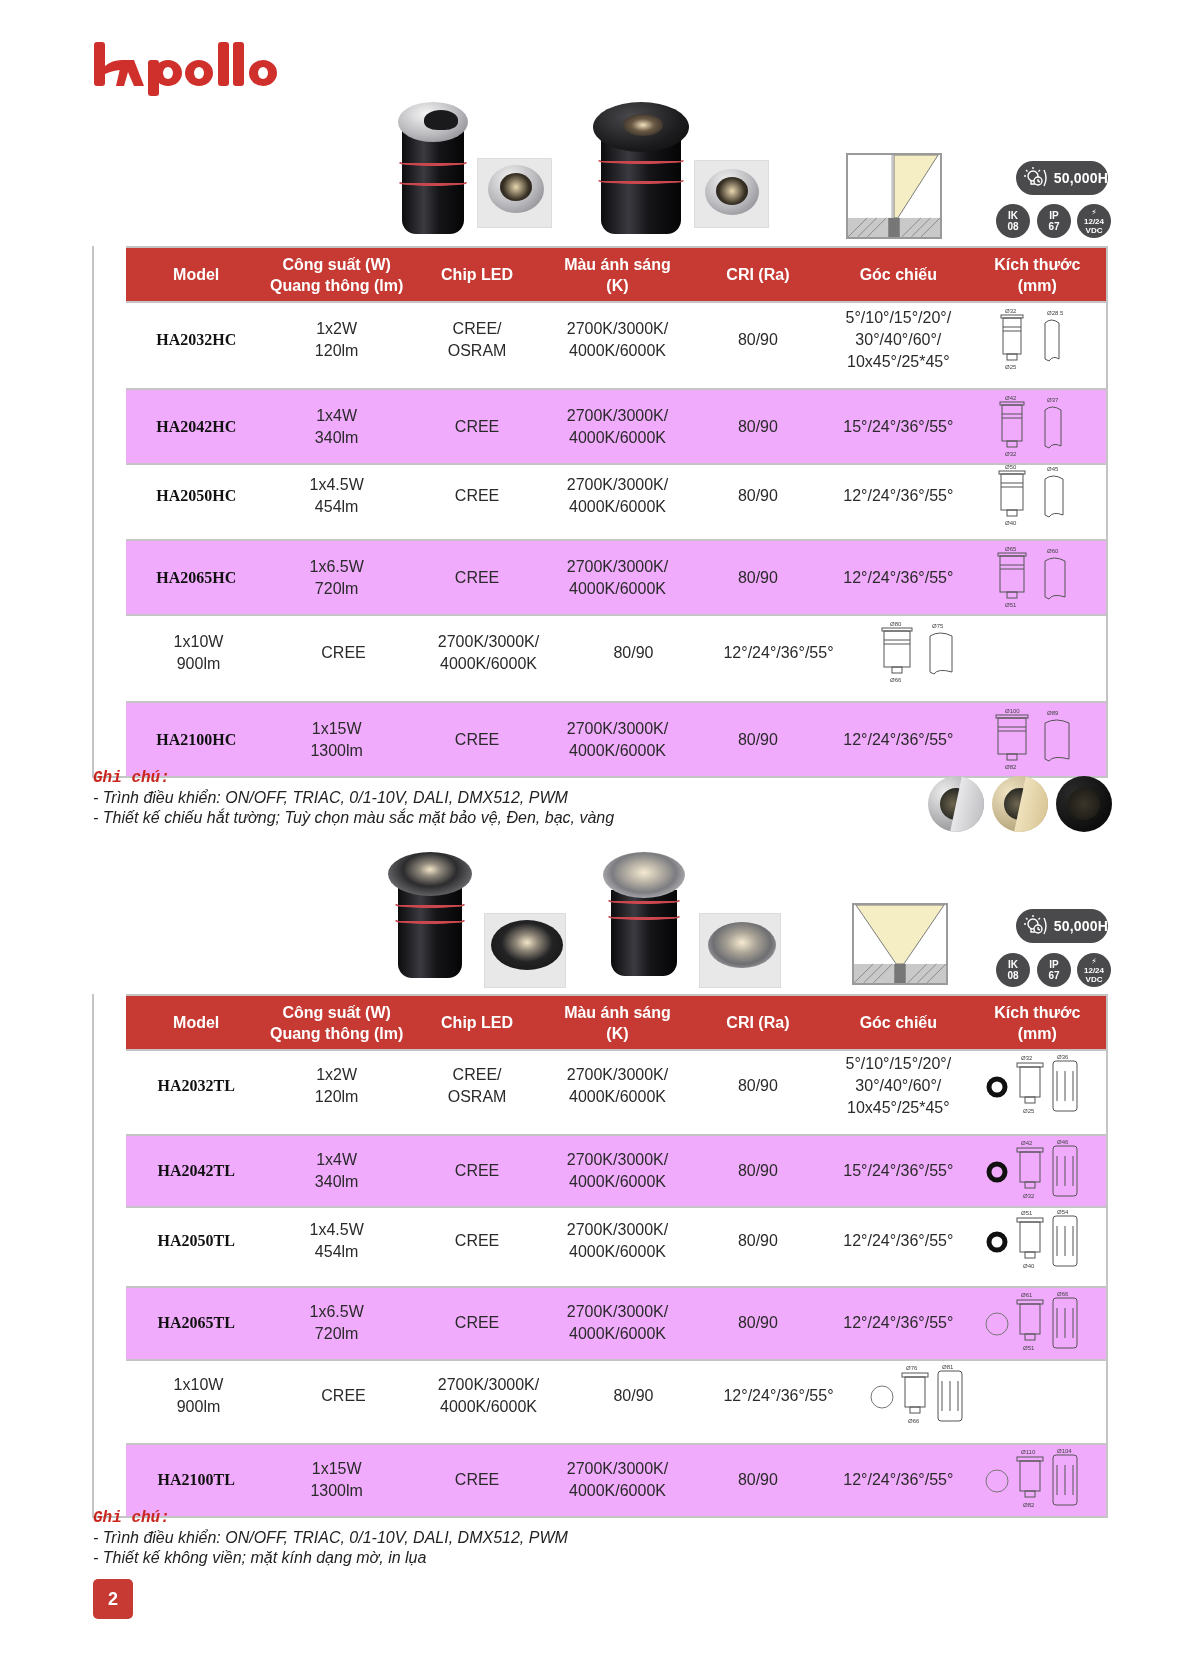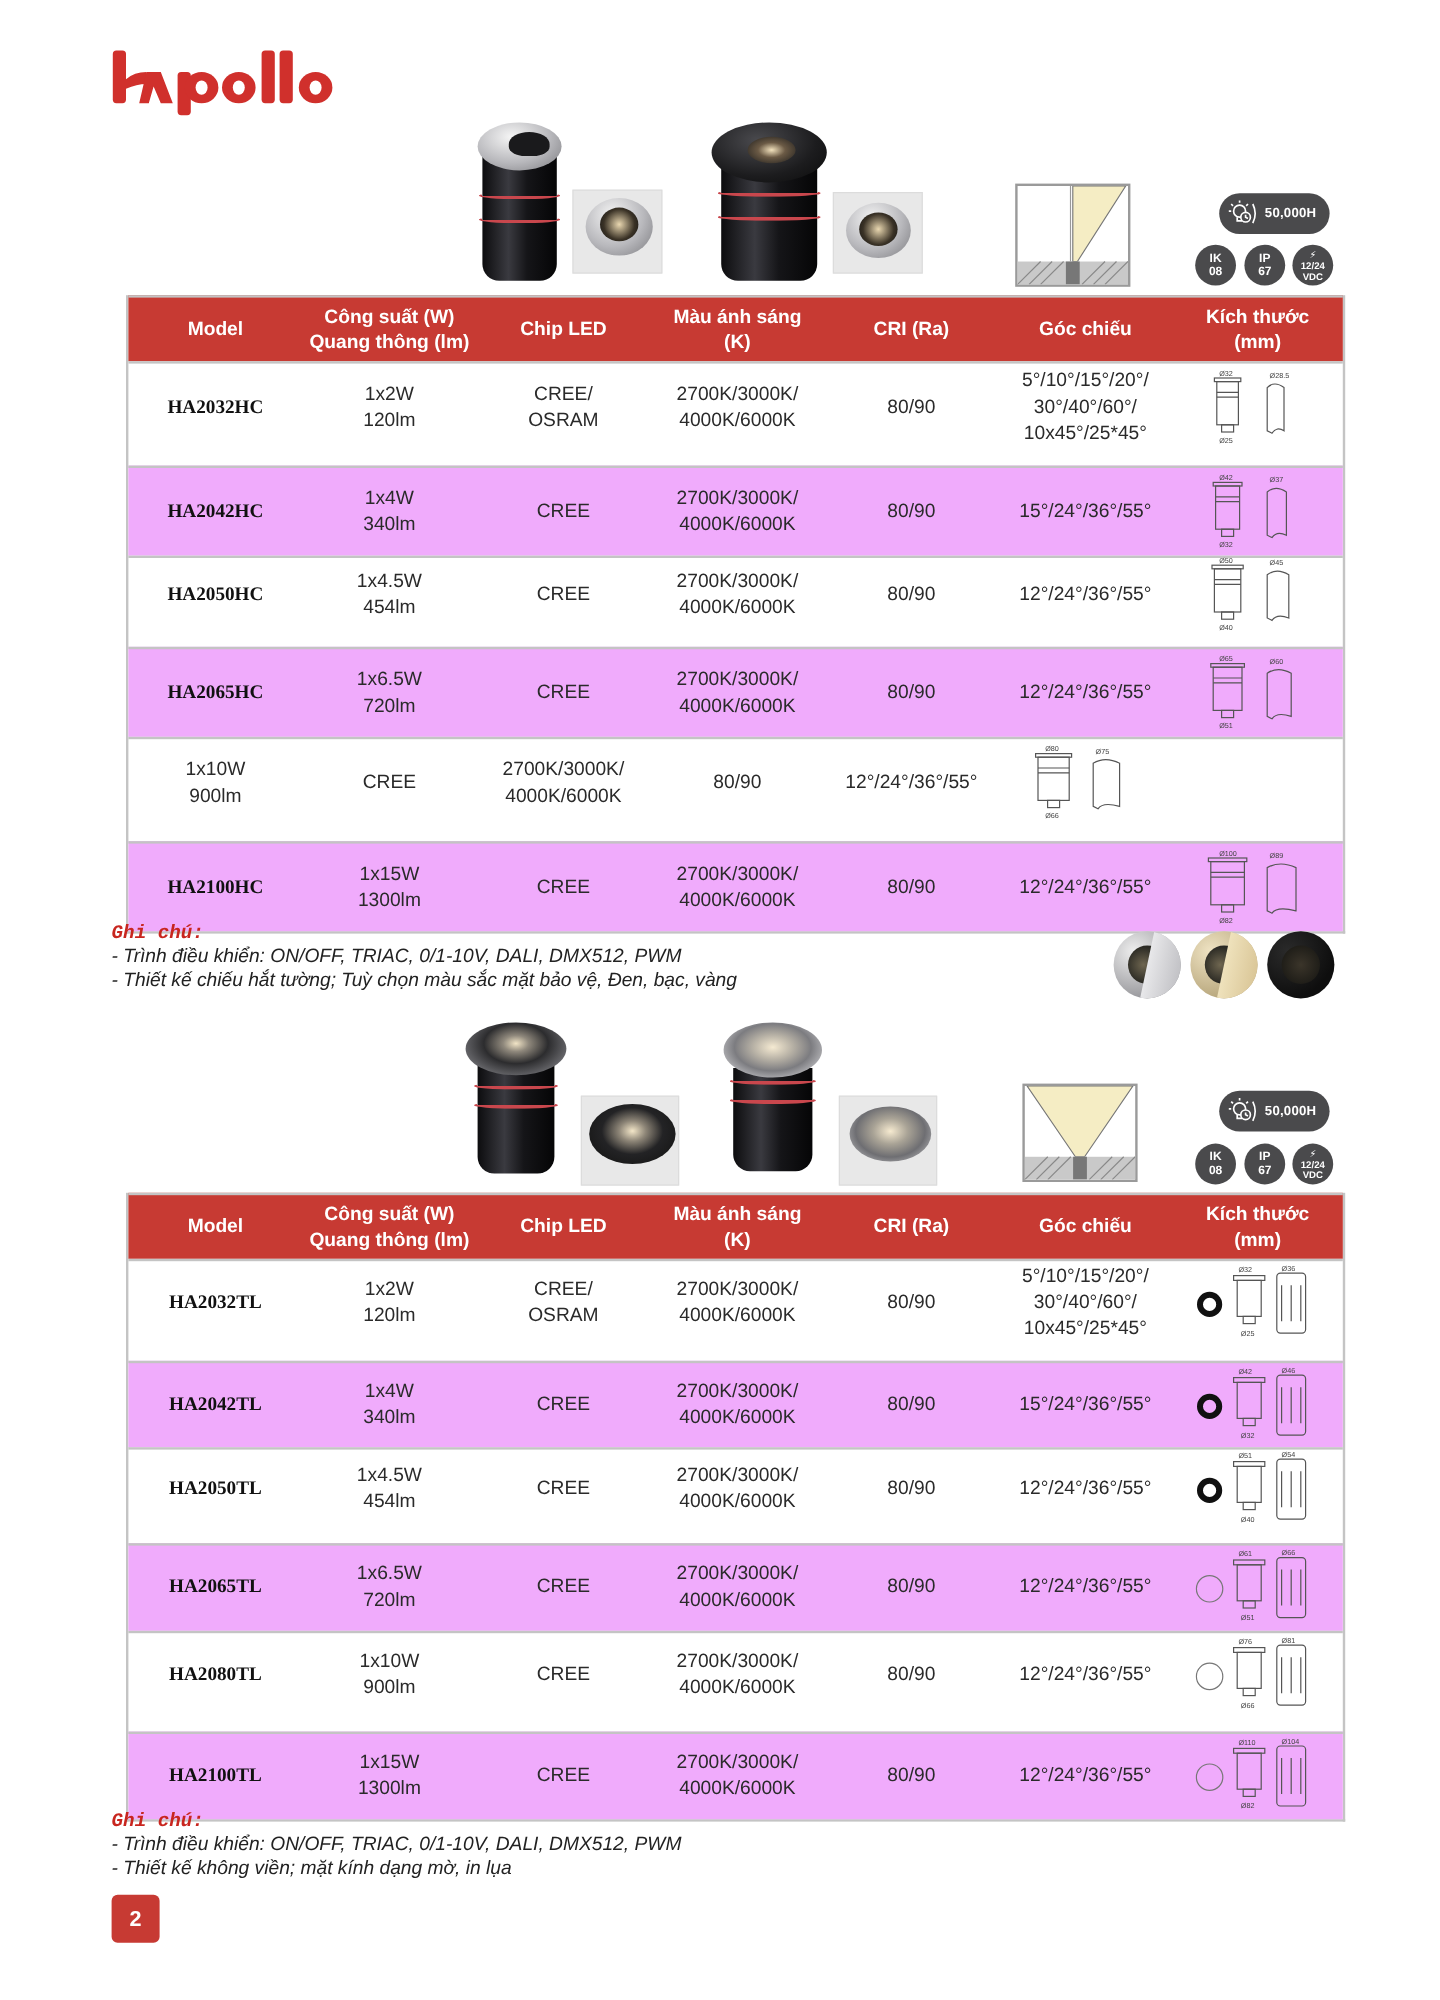--- a/index.html
+++ b/index.html
@@ -23,30 +23,30 @@
                background: radial-gradient(ellipse at 50% 50%, #f3e2bd 0%, #6b5a45 40%, #1a1a1a 100%); }
   .thumb { position: absolute; background: #e8e8e8; border: 1px solid #dcdcdc; overflow: hidden; }
   .thumb .tcap { position: absolute; border-radius: 50%; }
 
   
   .beam { position: absolute; background: #fff; border: 2px solid #9a9a9a; }
   .beam svg { width: 100%; height: 100%; display: block; }
 
   
   .life-badge { position: absolute; height: 34px; width: 92px; border-radius: 17px; background: #4a4a4c;
-                color: #fff; font-size: 11px; font-weight: bold; display: flex; align-items: center; }
+                color: #fff; font-size: 14px; font-weight: bold; display: flex; align-items: center; }
   .life-badge .bulb { width: 30px; height: 30px; margin-left: 4px; display: flex; align-items: center; justify-content: center; }
   .life-badge .txt { margin-left: 4px; letter-spacing: 0.2px; }
   .circ { position: absolute; width: 34px; height: 34px; border-radius: 50%; background: #4a4a4c; color: #fff;
           font-size: 10px; font-weight: bold; line-height: 11px; text-align: center; display: flex;
           flex-direction: column; align-items: center; justify-content: center; }
   .circ .small { font-size: 8px; line-height: 9px; }
 
   
-  .spec-table { position: absolute; left: 105px; width: 1016px; border-left: 2px solid #c4c4c4; border-right: 2px solid #c4c4c4; border-bottom: 2px solid #c4c4c4; }
+  .spec-table { position: absolute; left: 92px; width: 1016px; border-left: 2px solid #c4c4c4; border-right: 2px solid #c4c4c4; border-bottom: 2px solid #c4c4c4; padding-left: 32px; }
   .thead { display: flex; background: #c73a33; color: #fff; height: 55px; border-top: 2px solid #c4c4c4; }
   .th { display: flex; align-items: center; justify-content: center; text-align: center; font-size: 16px; font-weight: bold; line-height: 21px; }
   .tr { display: flex; border-top: 2px solid #c4c4c4; }
   .tr.alt { background: #f0abfc; margin-top: 12px; }
   .td { display: flex; align-items: center; justify-content: center; text-align: center; font-size: 16px; line-height: 22px; color: #2a2a2a; }
   .td.model { font-weight: bold; color: #111; font-family: Liberation Serif, serif; }
   .c1 { width: 145px; } .c2 { width: 145px; } .c3 { width: 145px; } .c4 { width: 145px; }
   .c5 { width: 145px; } .c6 { width: 145px; } .c7 { width: 142px; }
   .pre { white-space: pre-line; }
   .dimcell { position: relative; }
@@ -564,21 +564,20 @@
               </g>
               <g font-size="6" fill="#444" font-family="Liberation Sans, sans-serif">
                 <text x="36" y="7">Ø61</text>
                 <text x="72" y="6">Ø66</text>
                 <text x="38" y="60">Ø51</text>
               </g>
             </svg>
           </div>
         </div>
         <div class="tr" style="height: 72.5px;">
-          <div class="td c1 model">HA2080TL</div>
           <div class="td c2 pre">1x10W
 900lm</div>
           <div class="td c3 pre">CREE</div>
           <div class="td c4 pre">2700K/3000K/
 4000K/6000K</div>
           <div class="td c5">80/90</div>
           <div class="td c6 pre">12°/24°/36°/55°</div>
           <div class="td c7 dimcell">
             <svg width="104" height="66" viewBox="0 0 104 66">
               <circle cx="12" cy="34" r="11" stroke="#777" stroke-width="1" fill="none"></circle>

